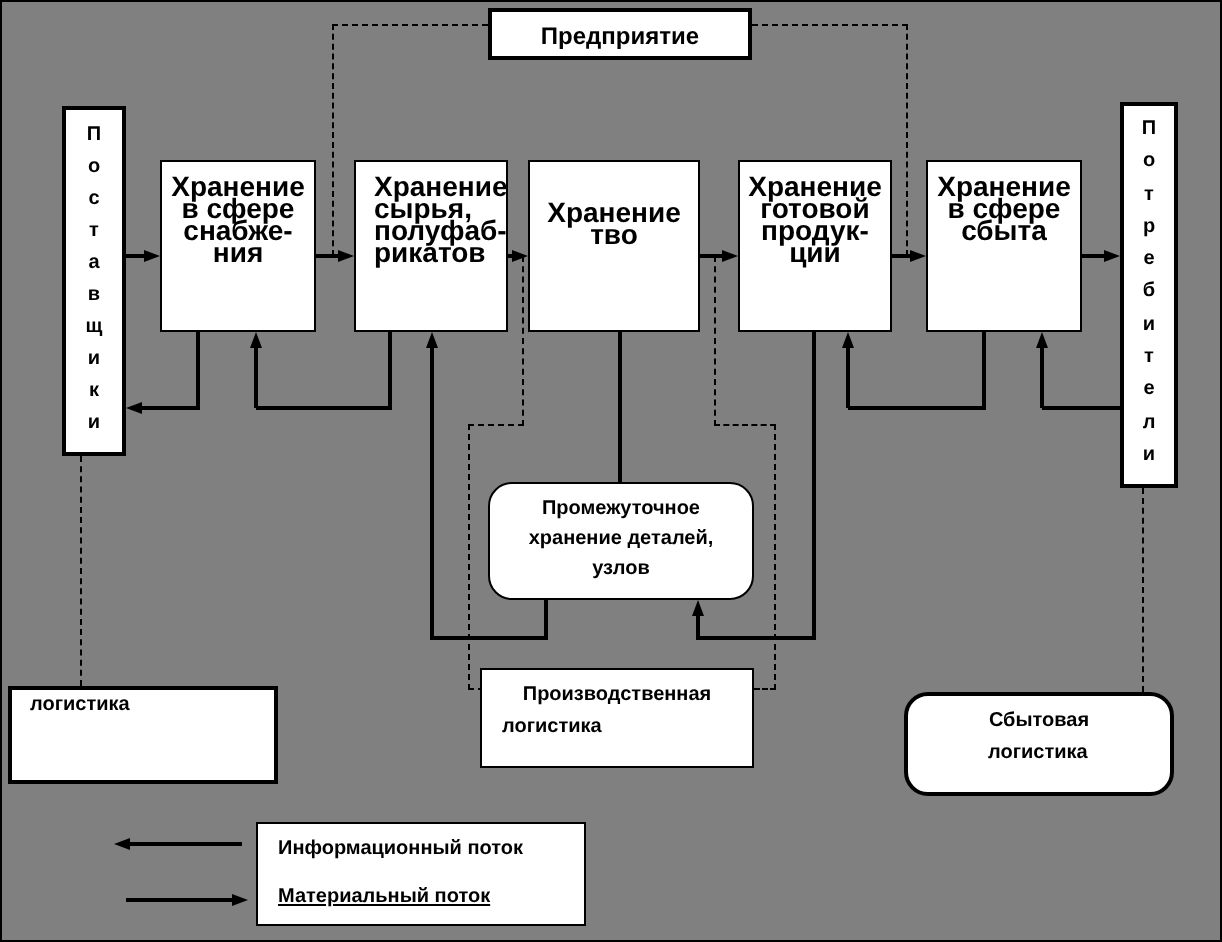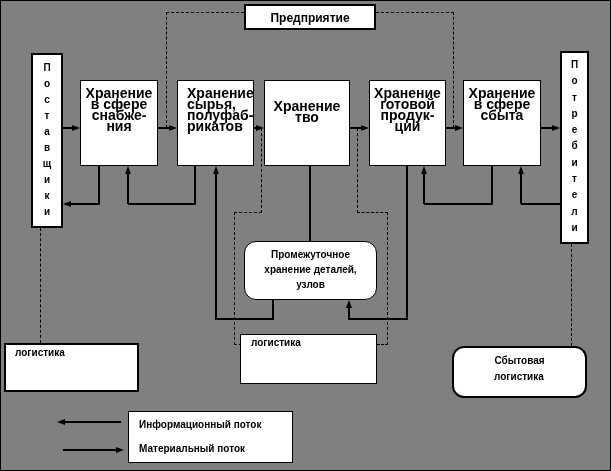--- a/index.html
+++ b/index.html
@@ -157,35 +157,36 @@
 
   <div class="box lbl ml" style="left:462px;top:79px;width:78px;height:86px;">Хранение
 в сфере
 сбыта</div>
 
   <div class="box inter ml" style="left:243px;top:240px;width:133px;height:59px;">Промежуточное
 хранение деталей,
 узлов</div>
 
   <div class="box" style="left:239px;top:333px;width:137px;height:50px;">
+    <div class="log-l1">Производственная</div>
     <div class="log-l2" style="padding-left:10px;">логистика</div>
   </div>
 
   <div class="box bd2" style="left:3px;top:342px;width:135px;height:49px;">
     <div class="log-l2" style="padding-left:9px;">логистика</div>
   </div>
 
   <div class="box bd2" style="left:451px;top:345px;width:135px;height:52px;border-radius:12px;">
     <div class="log-l1">Сбытовая</div>
     <div class="log-l2" style="padding-left:40px;">логистика</div>
   </div>
 
   <div class="hline" style="left:63px;top:420px;width:57px;"></div>
   <div class="arr arr-l" style="left:56px;top:418px;"></div>
   <div class="hline" style="left:62px;top:448px;width:55px;"></div>
   <div class="arr arr-r" style="left:115px;top:446px;"></div>
 
   <div class="box" style="left:127px;top:410px;width:165px;height:52px;">
     <div class="leg-lbl" style="margin-top:7px;">Информационный поток</div>
-    <div class="leg-lbl" style="margin-top:13px;">Материальный поток</div>
+    <div class="leg-lbl" style="margin-top:13px;text-decoration:underline;">Материальный поток</div>
   </div>
 
 </div>
 
 </body></html>

